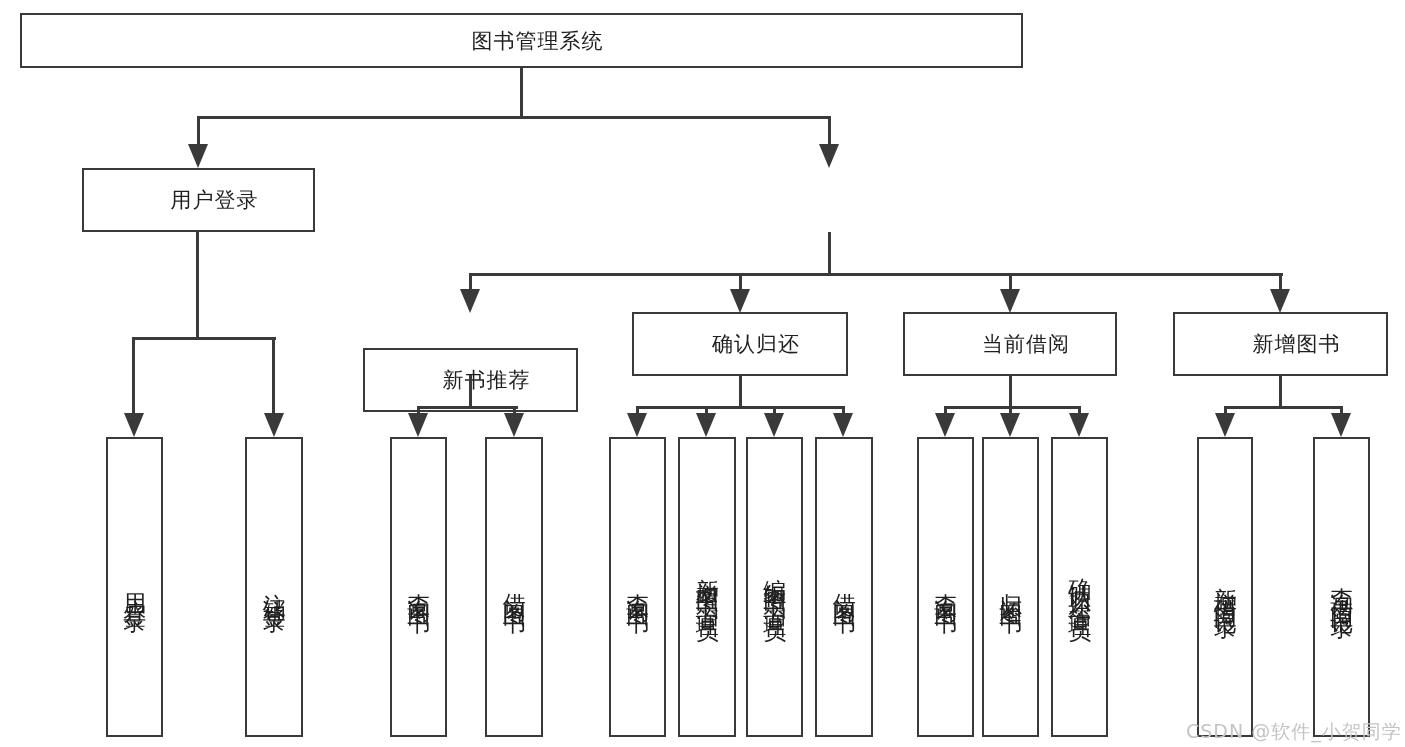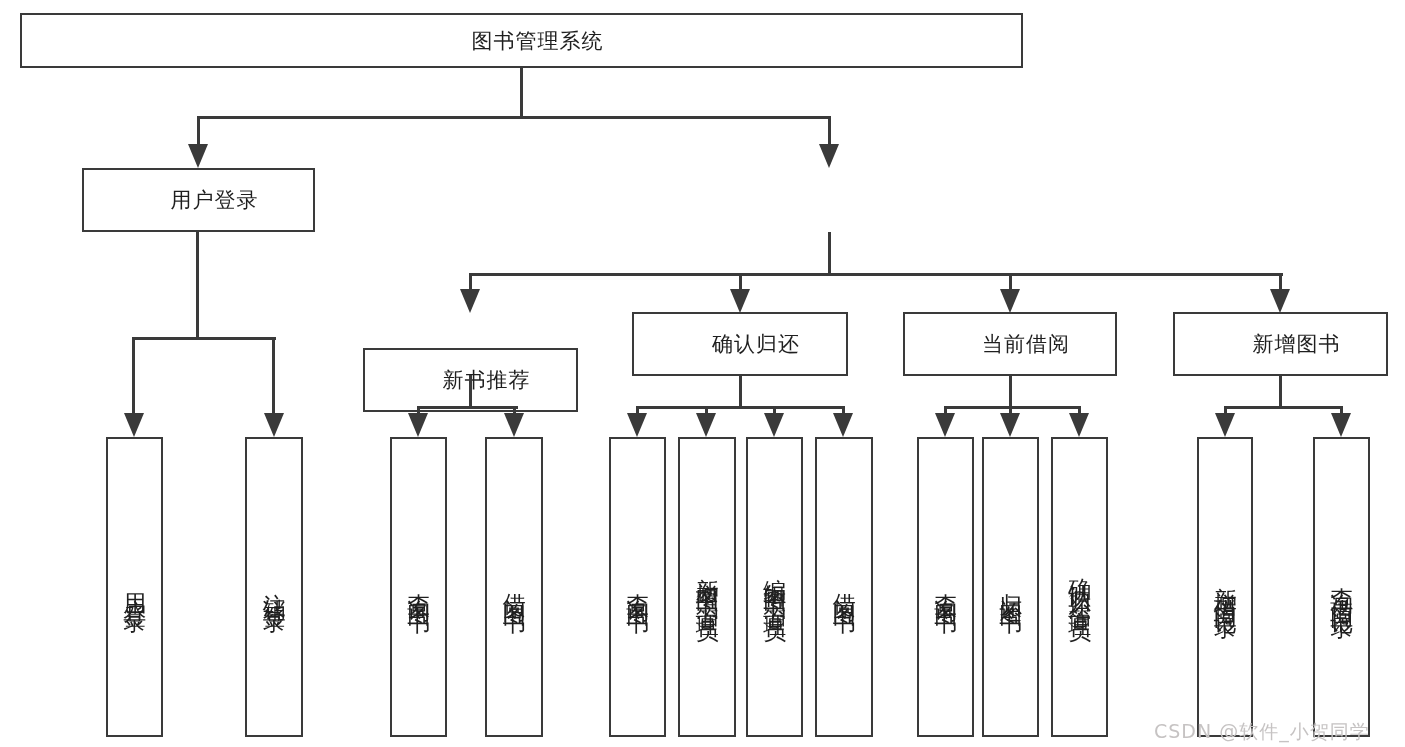--- a/index.html
+++ b/index.html
@@ -30,21 +30,21 @@
   .vl{width:3px;}
   .hl{height:3px;}
   .arr{
     position:absolute;width:0;height:0;
     border-left:10px solid transparent;
     border-right:10px solid transparent;
     border-top:24px solid #3a3a3a;
   }
   .watermark{
     position:absolute;
-    left:1154px;top:719px;
+    left:1186px;top:719px;
     font-size:19px;
     color:#c6c3c3;
     letter-spacing:1px;
     white-space:nowrap;
   }
 </style>
 </head>
 <body>
 
 <div class="canvas">

